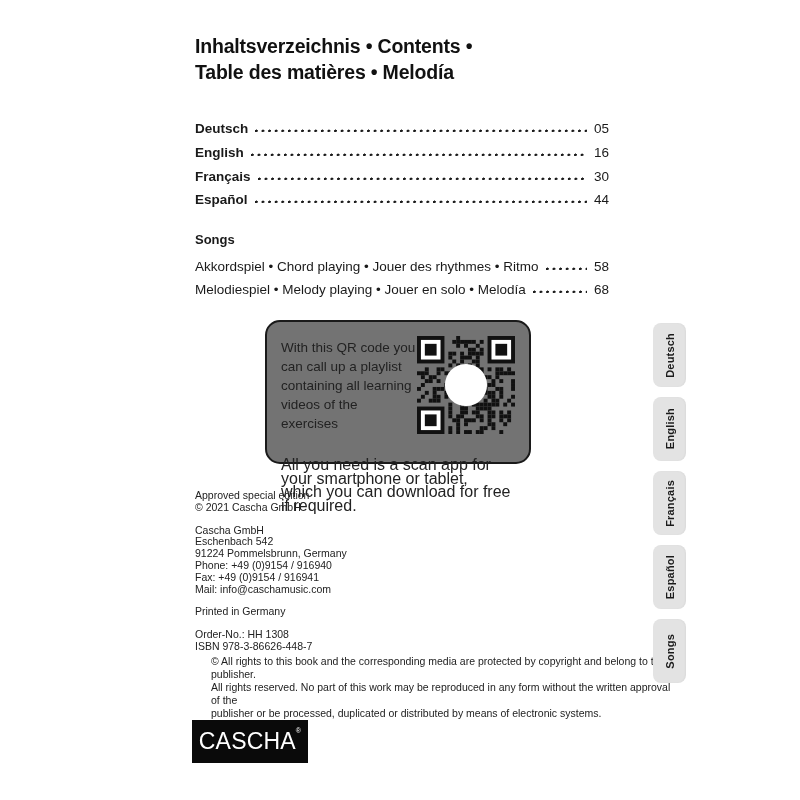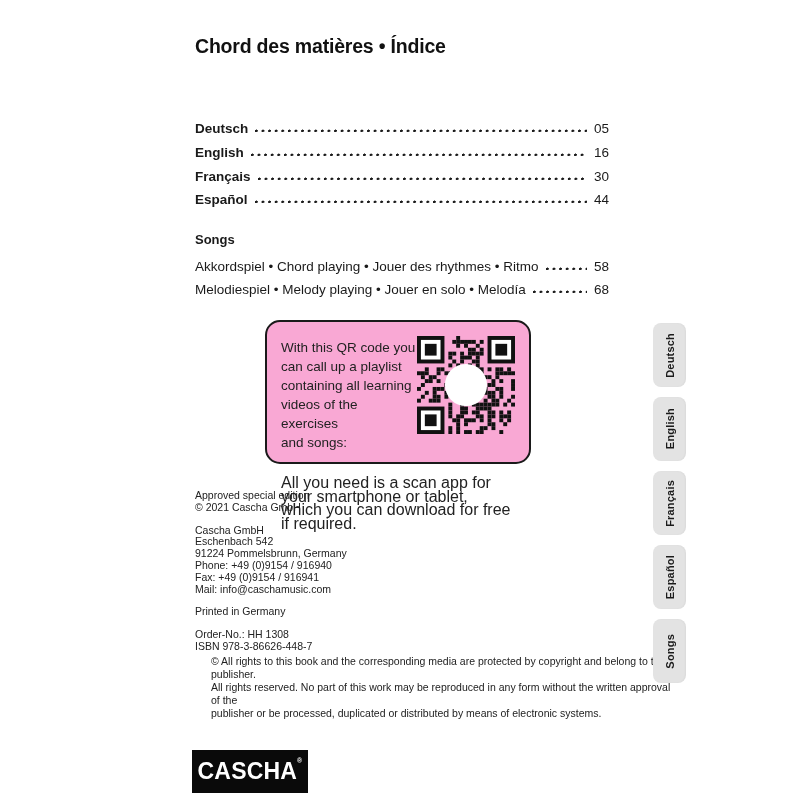--- a/index.html
+++ b/index.html
@@ -37,41 +37,41 @@
   
   .songs { position: absolute; left: 195px; top: 229px; width: 414px; }
   .songs-head { font-size: 13px; font-weight: 700; height: 20px; display: flex; align-items: center; }
   .songs .rows { margin-top: 6px; }
   .songs .toc-row { height: 23px; }
 
   
   .qr-box {
     position: absolute; left: 265px; top: 320px; width: 266px; height: 144px;
     box-sizing: border-box; border: 2px solid #1a1a1a; border-radius: 15px;
-    padding: 14px 14px 8px 14px; background: #f9a8d4;
+    padding: 14px 14px 8px 14px; background: #737373;
   }
   .qr-row { display: flex; }
   .qr-intro { font-size: 13.5px; line-height: 19px; padding-top: 2px; color: #222; }
   .qr-code { width: 98px; height: 98px; margin-left: auto; }
   .qr-code svg { width: 98px; height: 98px; display: block; }
   .qr-note { font-size: 16px; line-height: 13.5px; margin-top: 24px; color: #222; }
 
   
   .imprint { position: absolute; left: 195px; top: 490px; font-size: 10.5px; line-height: 11.8px; color: #222; }
   .imp-group { margin-bottom: 11px; }
 
   
   .copyright { position: absolute; left: 211px; top: 655px; width: 470px; font-size: 10.5px; line-height: 13px; color: #222; }
 
   
   .logo {
     position: absolute; left: 192px; top: 720px; width: 116px; height: 43px;
     background: #0a0a0a; color: #fff;
     display: flex; align-items: center; justify-content: center;
-    font-weight: 700; font-size: 23px; letter-spacing: 0.2px; margin-top: 30px;
+    font-weight: 400; font-size: 23px; letter-spacing: 0.2px;
   }
   .logo sup { font-size: 7px; align-self: flex-start; margin-top: 7px; }
 
   
   .tab {
     position: absolute; left: 653px; width: 33px; height: 64px;
     background: #e3e3e3; border-radius: 8px;
     display: flex; align-items: center; justify-content: center;
     box-shadow: inset -1px 0 2px rgba(0,0,0,0.04);
   }
@@ -85,21 +85,22 @@
   .tab-3 { top: 471px; }
   .tab-4 { top: 545px; }
   .tab-5 { top: 619px; }
 </style>
 </head>
 <body>
 
 <div class="page">
 
   <h1 class="title">
-    <span class="tl">Chord des matières • Índice</span>
+    <span class="tl">Inhaltsverzeichnis • Contents •</span>
+    <span class="tl">Table des matières • Melodía</span>
   </h1>
 
   <div class="toc">
     <div class="toc-row bold">
       <span class="lbl">Deutsch</span>
       <span class="leader"></span>
       <span class="pg">05</span>
     </div>
     <div class="toc-row bold">
       <span class="lbl">English</span>
@@ -134,21 +135,20 @@
     </div>
   </div>
 
   <div class="qr-box">
     <div class="qr-row">
       <div class="qr-intro">
         <div>With this QR code you</div>
         <div>can call up a playlist</div>
         <div>containing all learning</div>
         <div>videos of the exercises</div>
-        <div>and songs:</div>
       </div>
       <div class="qr-code">
         <svg viewBox="0 0 100 100" xmlns="http://www.w3.org/2000/svg" aria-hidden="true">
             <rect x="40" y="0" width="4" height="4" fill="#111"></rect>
             <rect x="36" y="4" width="4" height="4" fill="#111"></rect>
             <rect x="40" y="4" width="4" height="4" fill="#111"></rect>
             <rect x="44" y="4" width="4" height="4" fill="#111"></rect>
             <rect x="48" y="4" width="4" height="4" fill="#111"></rect>
             <rect x="52" y="4" width="4" height="4" fill="#111"></rect>
             <rect x="56" y="4" width="4" height="4" fill="#111"></rect>

